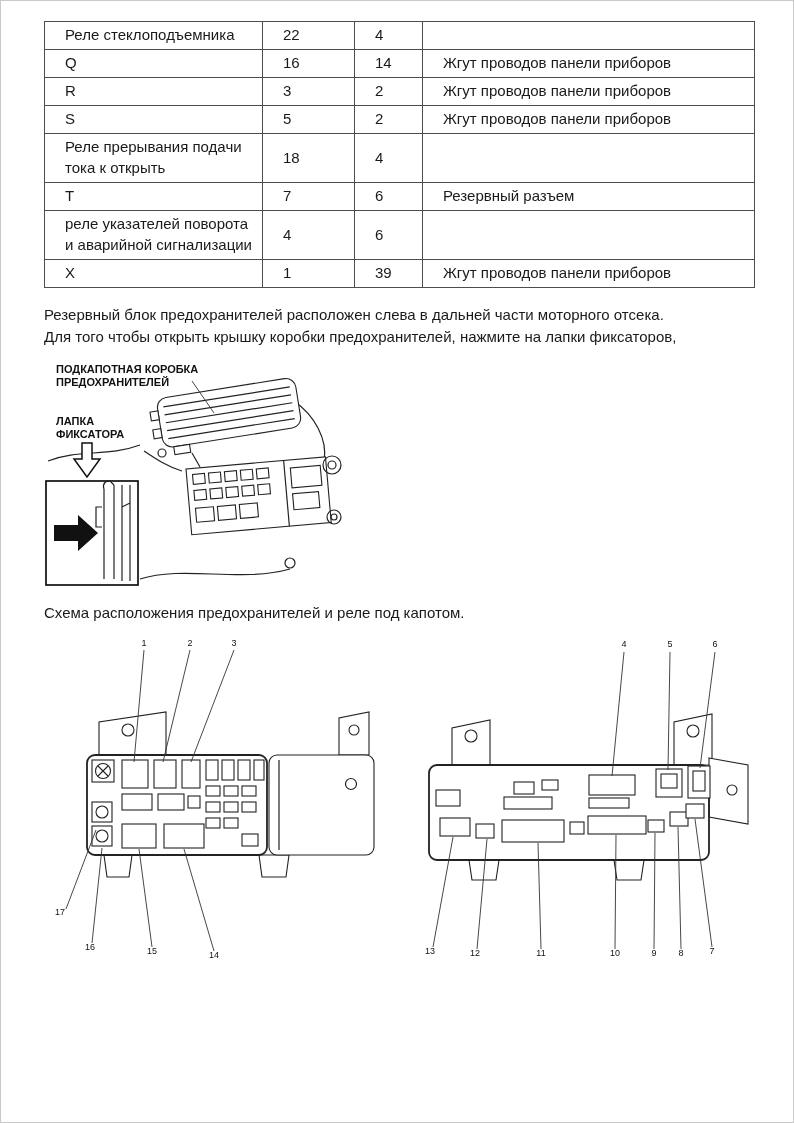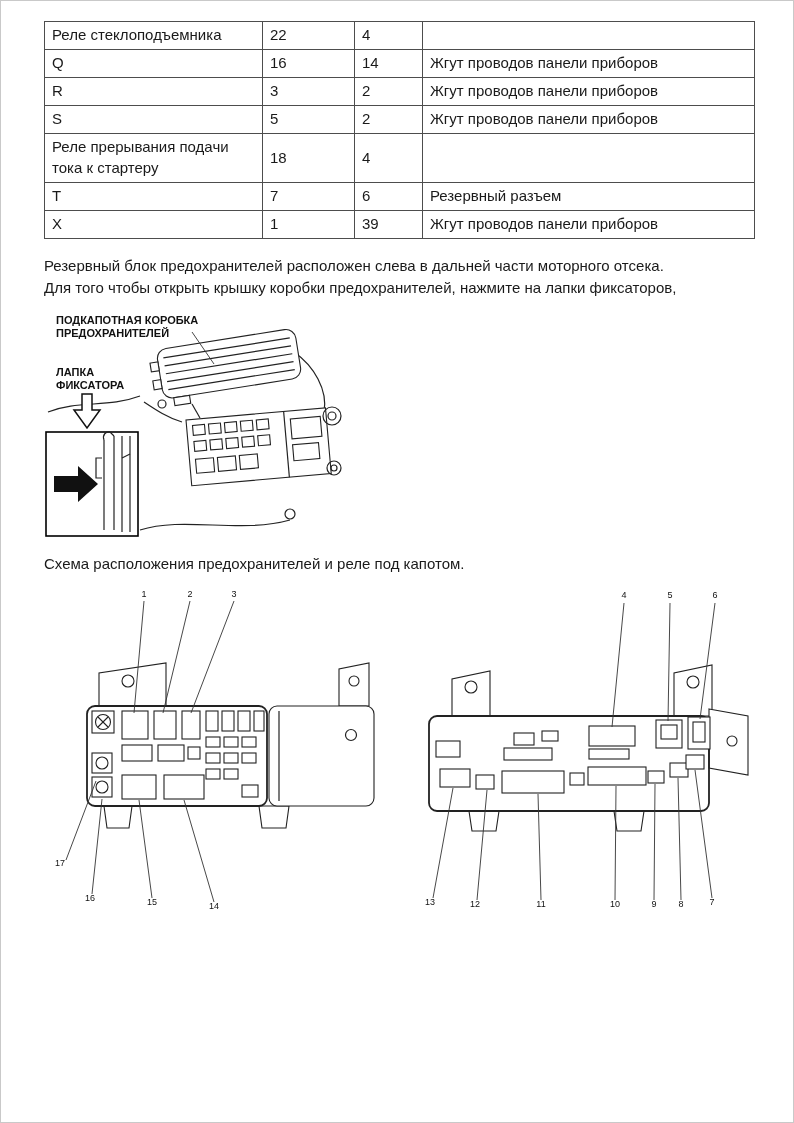--- a/index.html
+++ b/index.html
@@ -7,21 +7,21 @@
   body { font-family:"Liberation Sans", sans-serif; color:#1a1a1a; }
   .page {
     width:794px; height:1123px; background:#fff;
     border:1px solid #c9c9c9;
     padding:20px 40px 0 43px;
     position:relative; overflow:hidden;
   }
   table.fuse { border-collapse:collapse; width:710px; font-size:15px; table-layout:fixed; }
   table.fuse td {
     border:1px solid #4d4d4d;
-    padding:2px 6px 4px 7px;
+    padding:2px 6px 4px 20px;
     vertical-align:middle;
     line-height:21px;
     overflow:hidden;
   }
   td.c1 { width:218px; }
   td.c2 { width:92px; }
   td.c3 { width:68px; }
   td.c4 { width:332px; }
   .intro { margin-top:16px; }
   .intro p, .caption { margin:0; font-size:15px; line-height:22px; color:#1a1a1a; }
@@ -61,30 +61,36 @@
         <td class="c3">2</td>
         <td class="c4">Жгут проводов панели приборов</td>
       </tr>
       <tr>
         <td class="c1">S</td>
         <td class="c2">5</td>
         <td class="c3">2</td>
         <td class="c4">Жгут проводов панели приборов</td>
       </tr>
       <tr>
-        <td class="c1">Реле прерывания подачи тока к стартеру</td>
+        <td class="c1">Реле прерывания подачи тока к открыть</td>
         <td class="c2">18</td>
         <td class="c3">4</td>
         <td class="c4"></td>
       </tr>
       <tr>
         <td class="c1">T</td>
         <td class="c2">7</td>
         <td class="c3">6</td>
         <td class="c4">Резервный разъем</td>
+      </tr>
+      <tr>
+        <td class="c1">реле указателей поворота и аварийной сигнализации</td>
+        <td class="c2">4</td>
+        <td class="c3">6</td>
+        <td class="c4"></td>
       </tr>
       <tr>
         <td class="c1">X</td>
         <td class="c2">1</td>
         <td class="c3">39</td>
         <td class="c4">Жгут проводов панели приборов</td>
       </tr>
     </tbody>
   </table>
 

